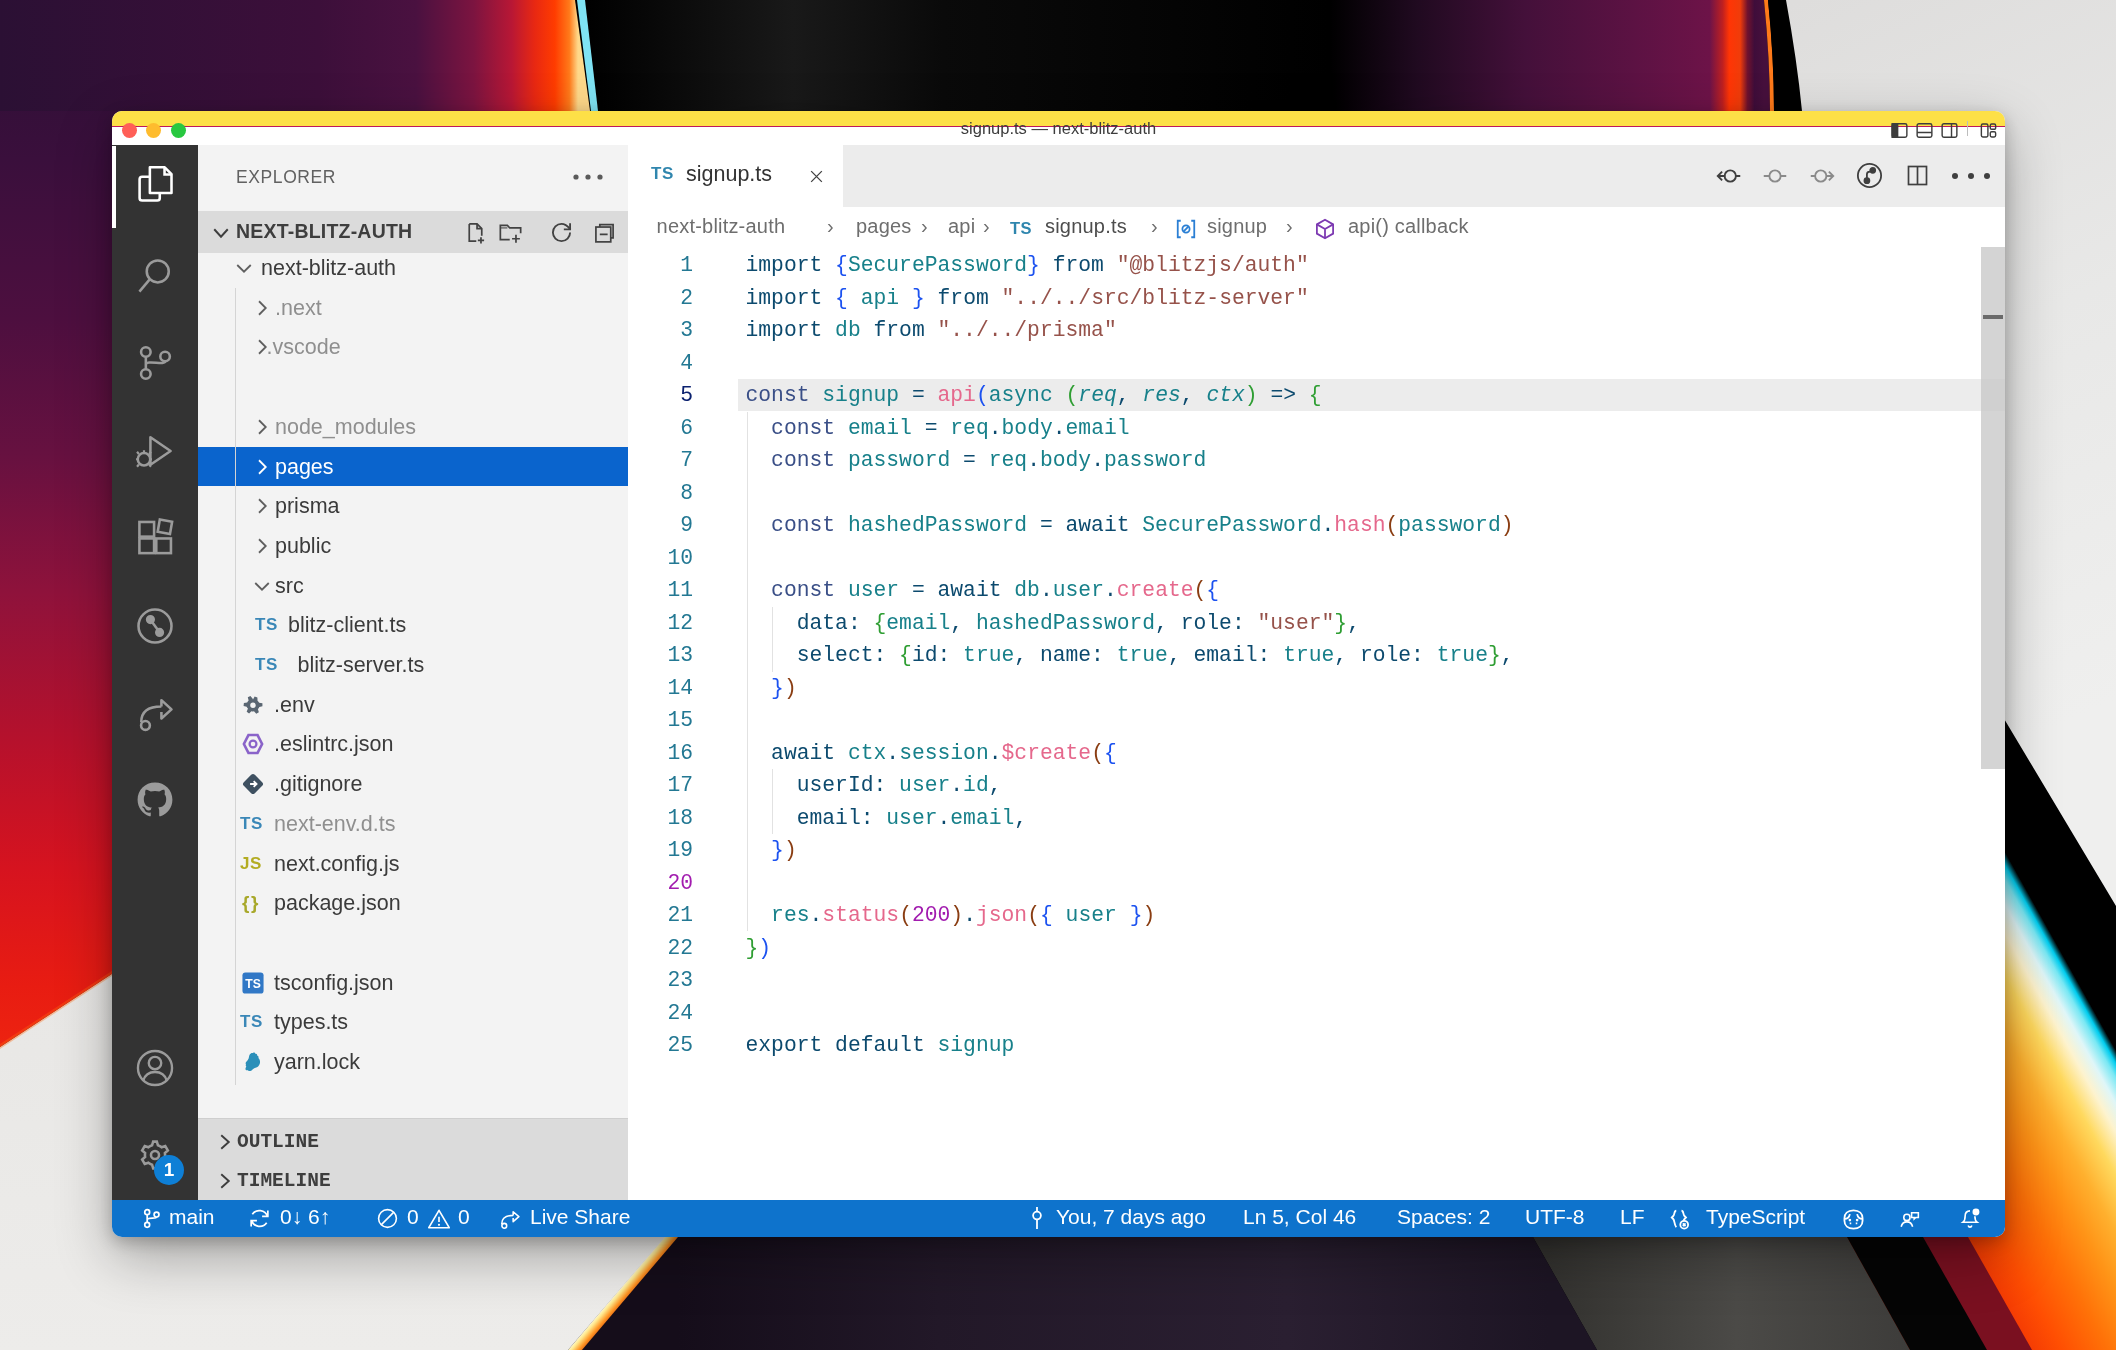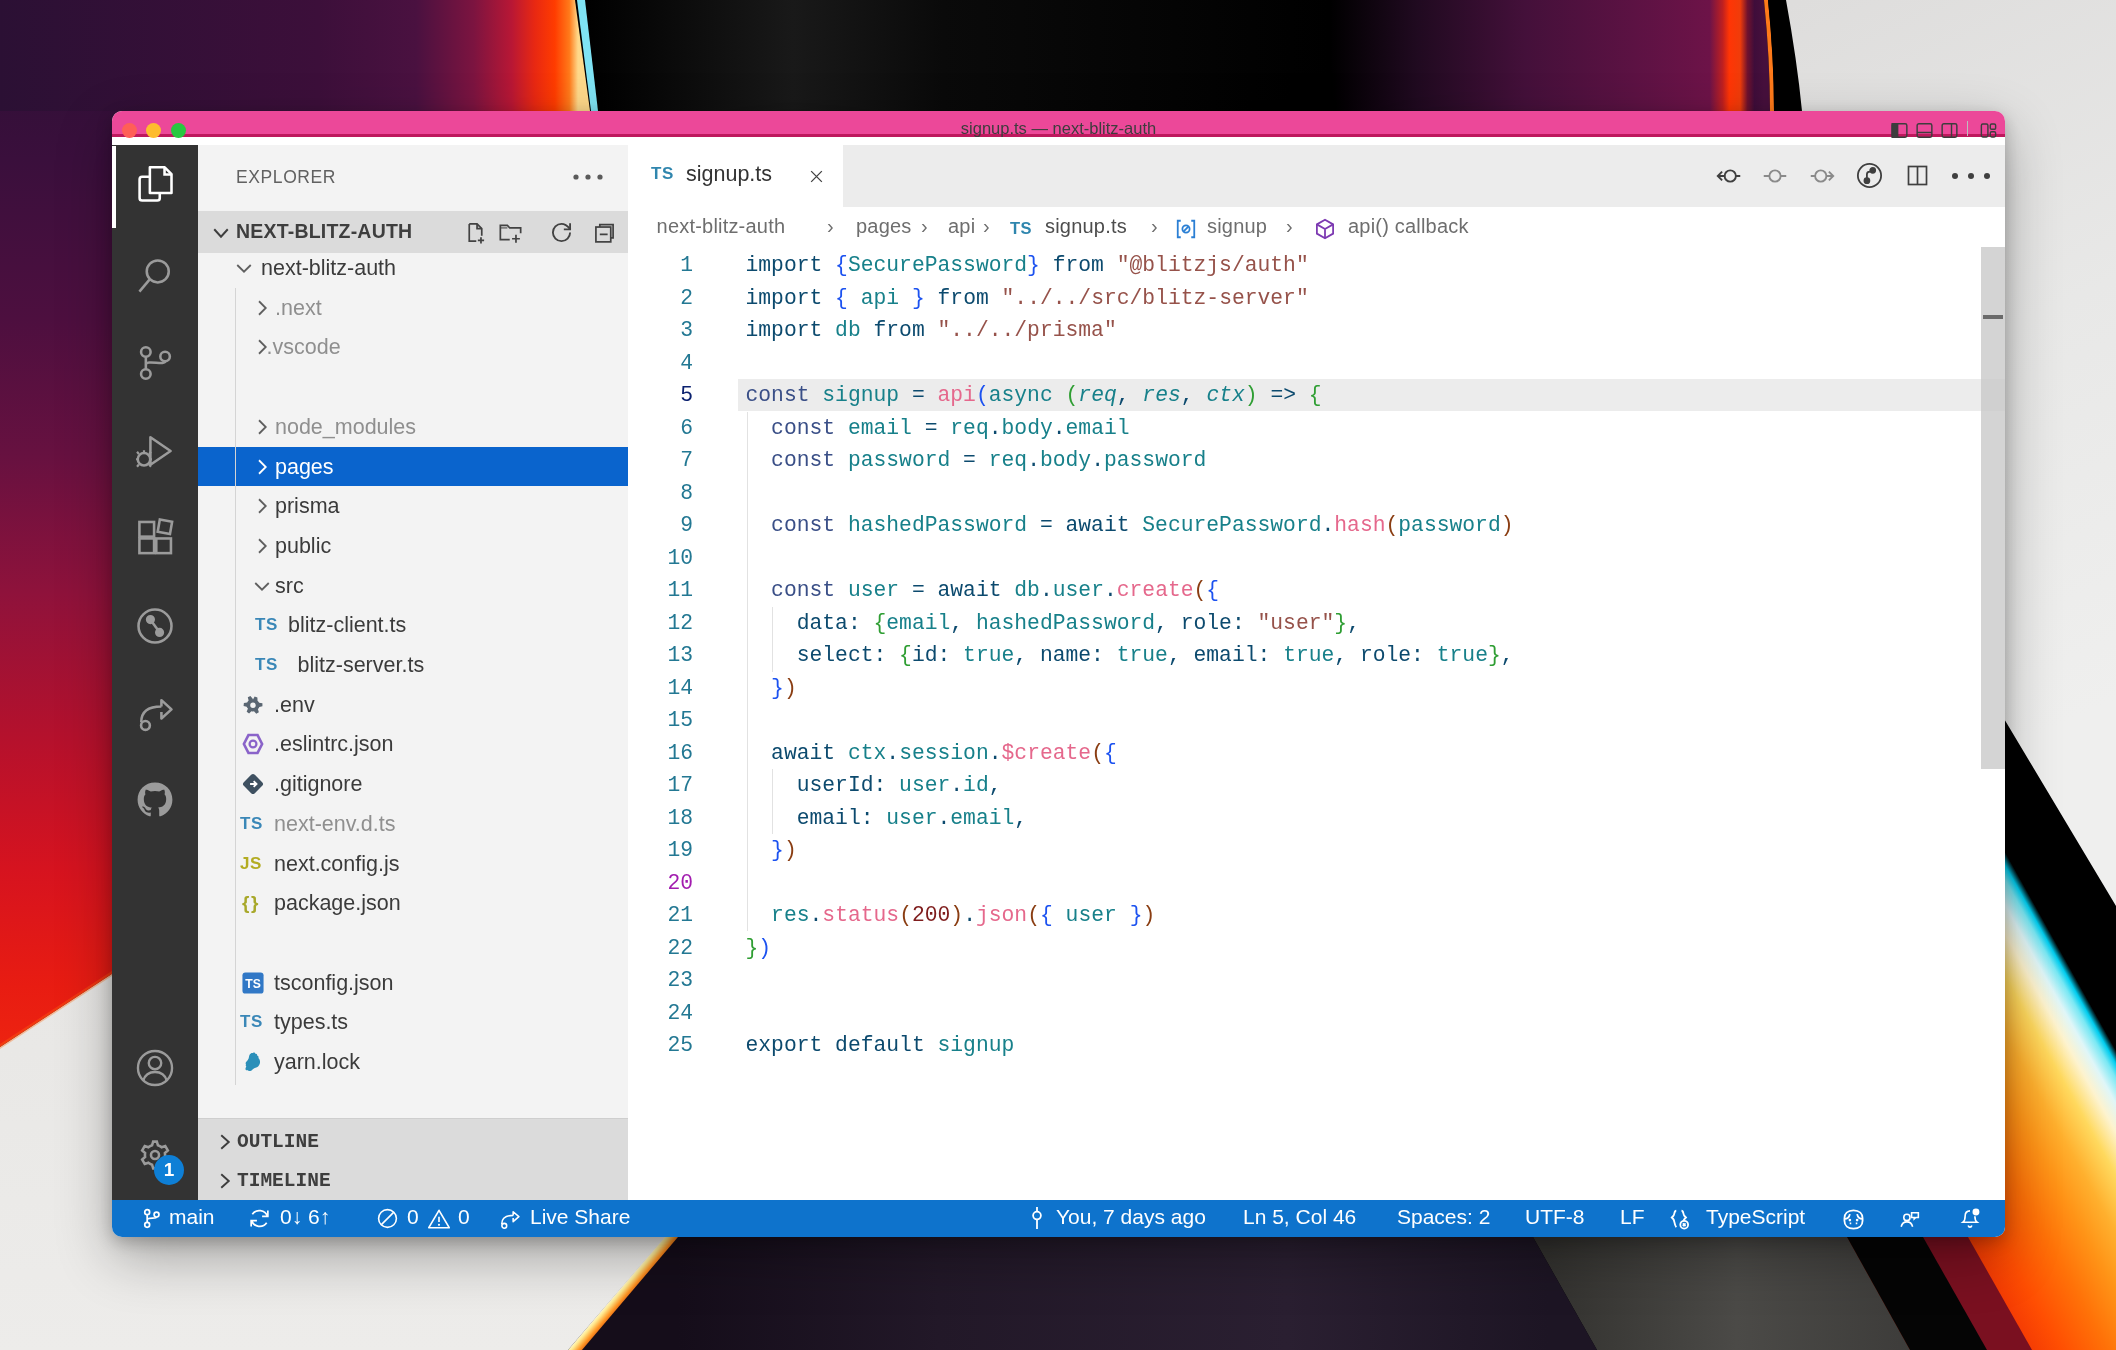--- a/index.html
+++ b/index.html
@@ -2,21 +2,21 @@
 <html><head>
 <meta charset="utf-8">
 <style>
   html,body{margin:0;padding:0;width:2116px;height:1350px;overflow:hidden;background:#000;}
   *{box-sizing:border-box;}
   body{font-family:"Liberation Sans",sans-serif;-webkit-font-smoothing:antialiased;}
   #bg{position:absolute;left:0;top:0;width:2116px;height:1350px;}
   #win{position:absolute;left:112px;top:111px;width:1893px;height:1126px;border-radius:10px;overflow:hidden;background:#fff;box-shadow:0 20px 55px rgba(0,0,0,.30),0 5px 16px rgba(0,0,0,.22);}
   .abs{position:absolute;}
   
-  #titlebar{position:absolute;left:0;top:0;width:100%;height:26px;background:#ec4899;border-bottom:3px solid #be185d;}
+  #titlebar{position:absolute;left:0;top:0;width:100%;height:16px;background:#fde047;border-bottom:1px solid #be185d;}
   .tl{position:absolute;top:11.5px;width:15px;height:15px;border-radius:50%;}
   #title{position:absolute;top:0;left:0;width:1893px;height:34px;line-height:34px;text-align:center;font-size:16.5px;color:#3d3d3d;}
   
   #activity{position:absolute;left:0;top:34px;width:85.5px;height:1055px;background:#333333;}
   #actind{position:absolute;left:0;top:1px;width:3.5px;height:82px;background:#fff;}
   .aicon{position:absolute;left:20.75px;width:44px;height:44px;}
   
   #sidebar{position:absolute;left:85.5px;top:34px;width:430.5px;height:1055px;background:#f3f3f3;}
   #expl{position:absolute;left:38.5px;top:22px;font-size:17.5px;letter-spacing:.6px;color:#616161;}
   #expdots{position:absolute;left:370px;top:12px;}
@@ -41,21 +41,21 @@
   .crumb{position:absolute;top:8px;white-space:pre;letter-spacing:.2px;}
   #code{position:absolute;left:0;top:104px;width:100%;height:951px;font-family:"Liberation Mono",monospace;font-size:21.33px;}
   .cl{position:absolute;left:117.5px;white-space:pre;line-height:32.5px;}
   .ln{position:absolute;width:50px;text-align:right;color:#237893;line-height:32.5px;font-size:21.33px;}
   #curline{position:absolute;left:110px;top:129.75px;width:1267px;height:32.5px;background:#ececec;}
   .ig{position:absolute;width:1px;background:#e2e2e2;}
   #sbar{position:absolute;left:1353px;top:102px;width:24px;height:522px;background:#c9c9c9;opacity:.8;}
   #smark{position:absolute;left:1355px;top:170px;width:20px;height:4px;background:#6a6a6a;}
   
   .k{color:#0c4a6e;} .c{color:#3a4f87;} .t{color:#17808a;} .p{color:#e5688c;}
-  .s{color:#96524a;} .n{color:#7f1d1d;margin-top:44px;} .b1{color:#1c52f0;} .b2{color:#2f9e33;} .b3{color:#8a3d12;}
+  .s{color:#96524a;} .n{color:#a21caf;margin-top:44px;} .b1{color:#1c52f0;} .b2{color:#2f9e33;} .b3{color:#8a3d12;}
   .it{font-style:italic;}
   
   #status{position:absolute;left:0;top:1089px;width:100%;height:37px;background:#0e73cc;color:#fff;font-size:21px;}
   .st{position:absolute;top:5px;white-space:pre;}
   .sic{position:absolute;}
 </style>
 </head>
 <body>
 <svg id="bg" viewBox="0 0 2116 1350">
 <defs>

